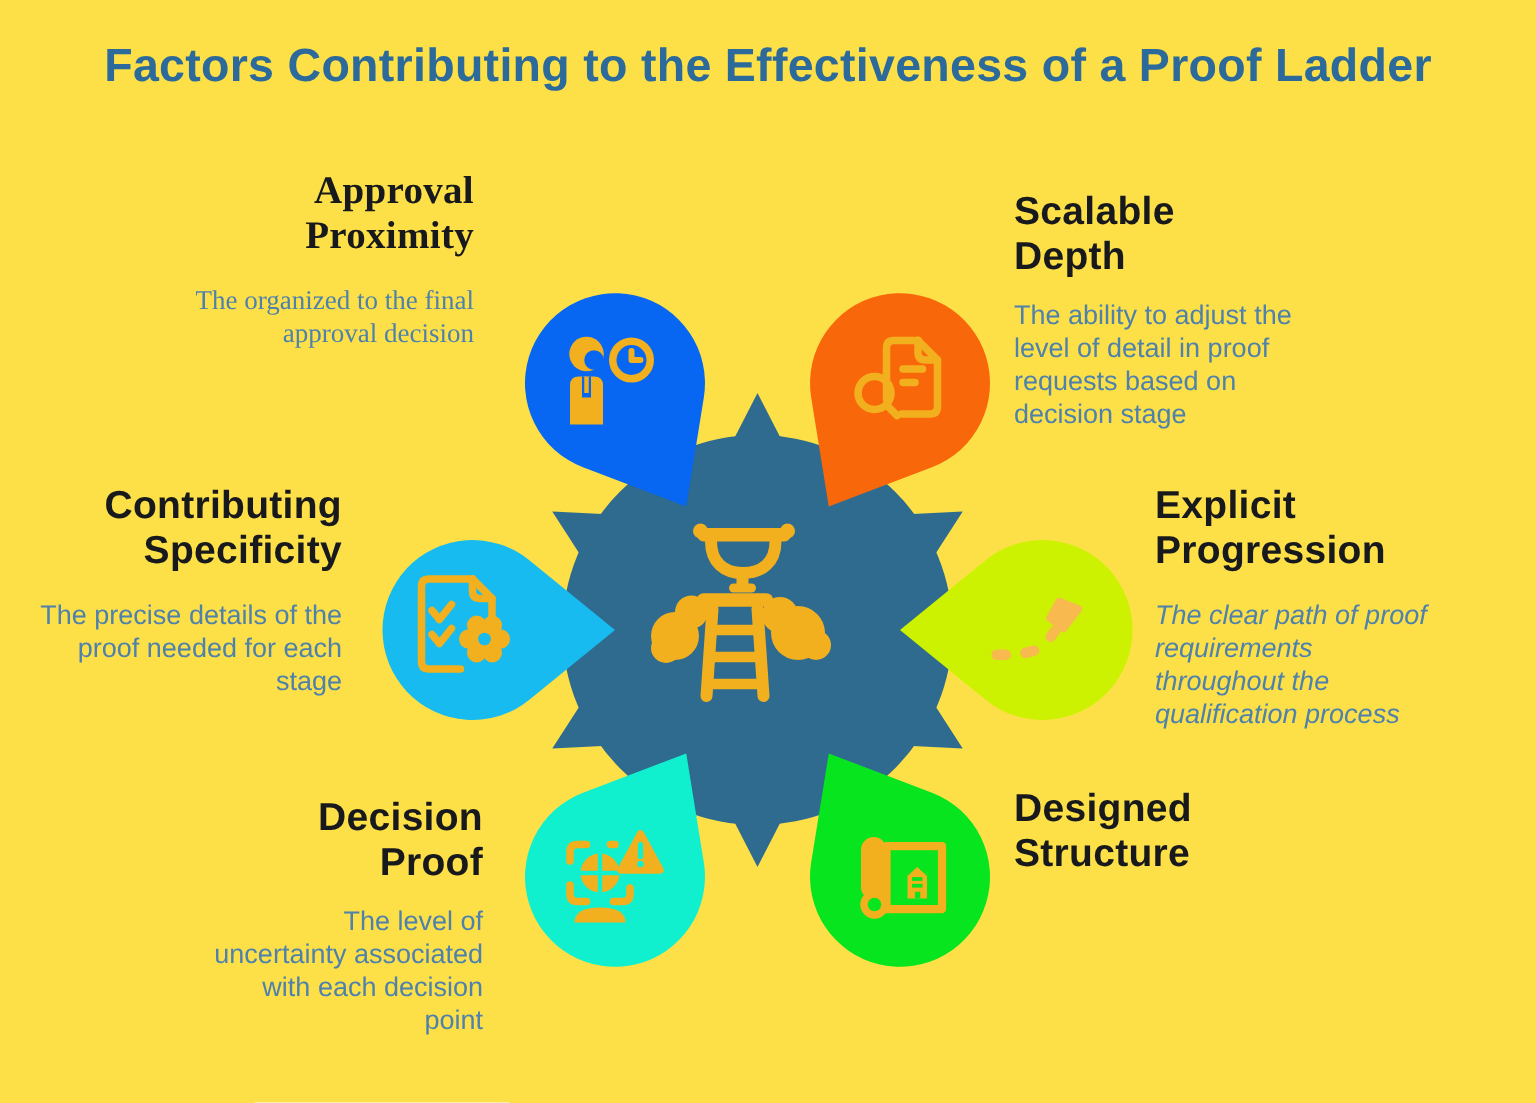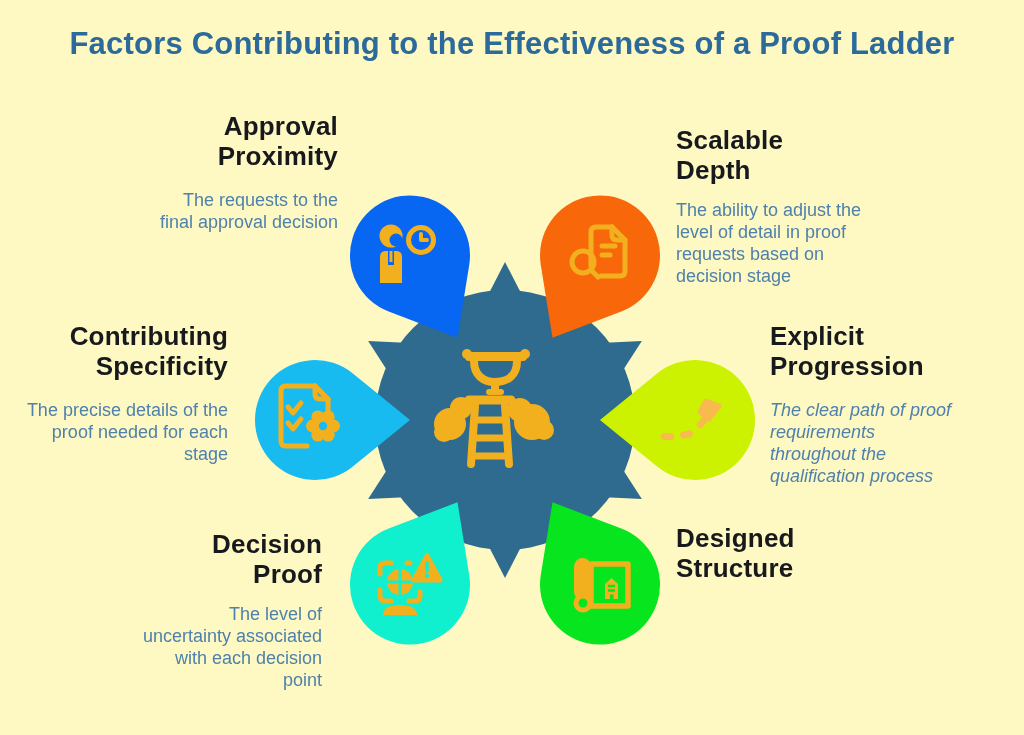--- a/index.html
+++ b/index.html
@@ -1,35 +1,35 @@
 <!DOCTYPE html>
 <html><head>
 <meta charset="utf-8">
 <style>
   html,body{margin:0;padding:0;background:#ffffff;}
   .stage{
-    position:relative;width:1024px;height:735px;background:#fef9c3;overflow:hidden;
+    position:relative;width:1024px;height:735px;background:#fde047;overflow:hidden;
     font-family:"Liberation Sans",sans-serif;
   }
   .title{
     position:absolute;top:26px;left:0;width:1024px;text-align:center;
     font-size:31px;font-weight:800;color:#2B6A9B;letter-spacing:.2px;
   }
   .diagram-svg{position:absolute;left:0;top:0;}
   .panel{position:absolute;}
   .panel .heading{
     font-size:26px;font-weight:800;line-height:1.15;color:#17191C;letter-spacing:.2px;
   }
   .panel .desc{
     margin-top:18px;font-size:18px;font-weight:500;line-height:1.22;color:#4E81AC;
   }
   .right-align{text-align:right;}
   .right-align .heading,.right-align .desc{margin-left:auto;}
   
-  .p-approval{left:114px;top:112px;width:224px;}
+  .p-approval{left:92px;top:112px;width:224px;font-family:Liberation Serif, serif;}
   .p-approval .heading{max-width:150px;}
   .p-approval .desc{max-width:186px;}
   .p-scalable{left:676px;top:126px;width:212px;}
   .p-scalable .heading{max-width:140px;}
   .p-scalable .desc{max-width:196px;margin-top:14px;}
   .p-requirement{left:10px;top:322px;width:218px;}
   .p-requirement .heading{max-width:192px;}
   .p-requirement .desc{max-width:202px;}
   .p-explicit{left:770px;top:322px;width:212px;}
   .p-explicit .heading{max-width:185px;}
@@ -181,21 +181,21 @@
       <circle cx="-18" cy="18" r="4.5" fill="#06E51E"></circle>
       <path class="g" d="M4 14L4 -1L10.5 -7L17 -1L17 14Z"></path>
       <path fill="none" stroke-width="2.5" d="M7 1L14 1" stroke="#06E51E"></path>
       <path fill="none" stroke-width="2.5" d="M7 5.5L14 5.5" stroke="#06E51E"></path>
       <rect x="9" y="9.5" width="3.5" height="4.5" fill="#06E51E"></rect>
     </g>
   </svg>
 
   <div class="panel p-approval right-align">
     <div class="heading">Approval Proximity</div>
-    <div class="desc">The requests to the final approval decision</div>
+    <div class="desc">The organized to the final approval decision</div>
   </div>
 
   <div class="panel p-scalable">
     <div class="heading">Scalable Depth</div>
     <div class="desc">The ability to adjust the level of detail in proof requests based on decision stage</div>
   </div>
 
   <div class="panel p-requirement right-align">
     <div class="heading">Contributing Specificity</div>
     <div class="desc">The precise details of the proof needed for each stage</div>

